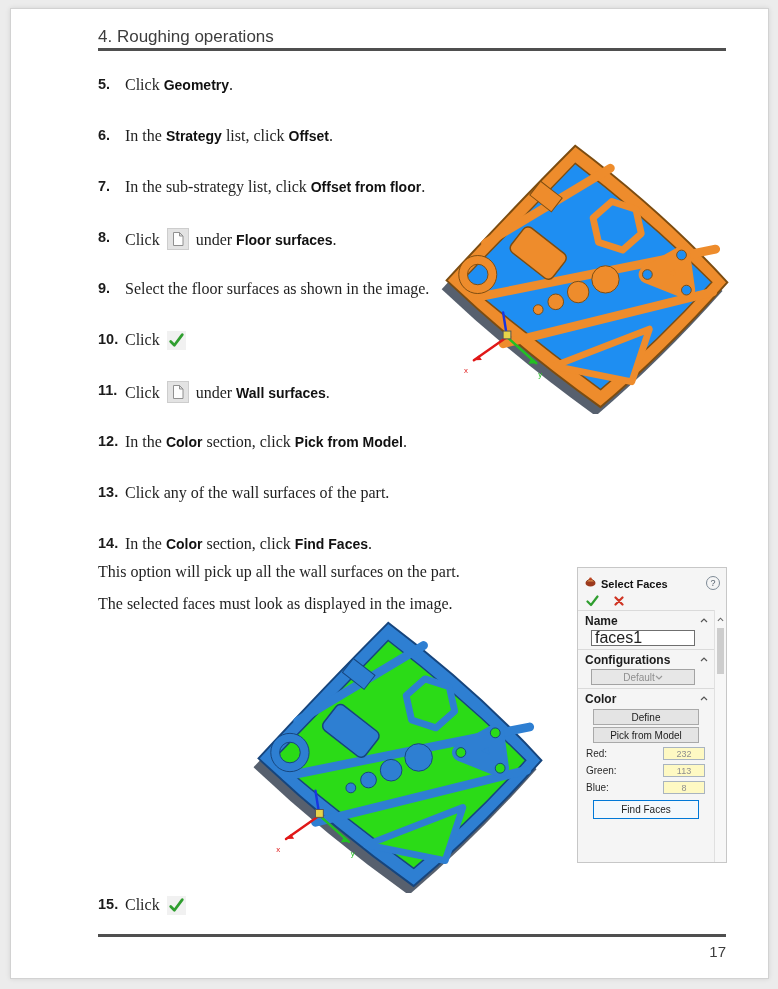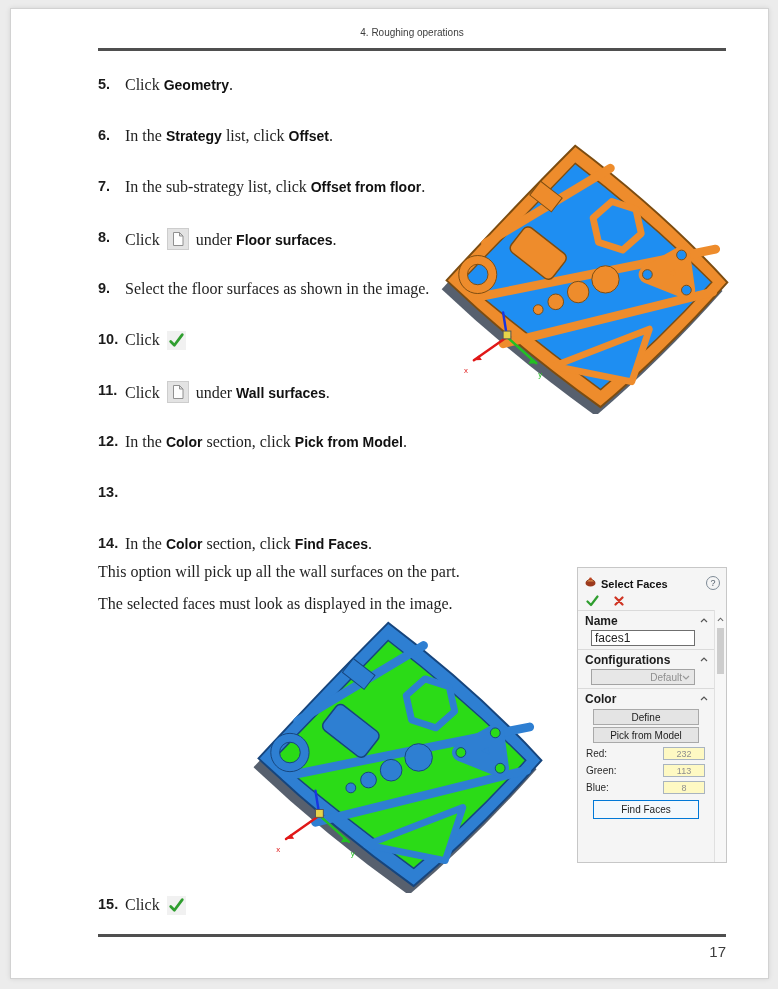--- a/index.html
+++ b/index.html
@@ -7,22 +7,22 @@
     width:778px;height:989px;position:relative;
     background:#ececec;overflow:hidden;
     font-family:"Liberation Sans",sans-serif;
   }
   .page{
     position:absolute;left:10px;top:8px;width:757px;height:969px;
     background:#ffffff;border:1px solid #d2d2d2;box-shadow:0 0 5px rgba(0,0,0,.10);
   }
   
   .header-title{
-    position:absolute;top:18px;left:87px;width:628px;text-align:center;
-    font-size:10px;color:#3d3d3d;
+    position:absolute;top:18px;left:87px;width:628px;text-align:left;
+    font-size:17px;color:#3d3d3d;
   }
   .rule{position:absolute;left:87px;width:628px;height:3px;background:#4f4f4f;}
   .rule.top{top:39px;}
   .rule.bottom{top:925px;}
   .page-number{
     position:absolute;top:934px;left:87px;width:628px;text-align:right;
     font-size:15px;color:#3d3d3d;
   }
   
   .steps-top{position:absolute;left:87px;top:66px;width:470px;}
@@ -74,27 +74,27 @@
   .sc-arrow{display:block;text-align:center;padding-top:3px;}
   .sc-thumb{margin:4px 2px 0 2px;height:46px;background:#cdcdcd;}
   .group{border-top:1px solid #dadada;padding:0 0 3px 0;}
   .group.tight{padding-bottom:2px;}
   .sec-h{
     display:flex;align-items:center;justify-content:space-between;
     padding:3px 6px 2px 7px;font-weight:bold;font-size:12px;color:#1c1c1c;height:13px;
   }
   .text-input{
     display:block;margin:1px 0 0 13px;width:104px;height:16px;box-sizing:border-box;
-    border:1px solid #6f6f6f;background:#fff;font-size:12px;padding:0 3px;
+    border:1px solid #6f6f6f;background:#fff;font-size:16px;padding:0 3px;
     font-family:"Liberation Sans",sans-serif;color:#222;
   }
   .dropdown{
     margin:1px 0 0 13px;width:104px;height:16px;box-sizing:border-box;
     border:1px solid #a3a3a3;background:#e7e7e7;color:#8f8f8f;
-    display:flex;align-items:center;justify-content:flex-end;padding:0 4px;
+    display:flex;align-items:center;justify-content:center;padding:0 4px;
   }
   .btn{
     display:block;margin:2px auto 2px auto;width:106px;height:16px;box-sizing:border-box;
     background:#e4e4e4;border:1px solid #a9a9a9;font-size:10px;color:#1c1c1c;
     font-family:"Liberation Sans",sans-serif;text-align:center;line-height:13px;padding:0;
   }
   .btn.primary{background:#f3f8fc;border:1px solid var(--accent-blue);height:19px;margin-top:4px;}
   .color-row{display:flex;align-items:center;justify-content:space-between;padding:1px 9px 1px 8px;height:15px;}
   .color-row .cl{font-size:10px;color:#2a2a2a;}
   .val-box{
@@ -204,20 +204,21 @@
               <path d="M4.5 2.5h6l3.5 3.5v9.5h-9.5z" fill="#fdfdfd" stroke="#909090"></path>
               <path d="M10.5 2.5v3.5h3.5z" fill="#e0e0e0" stroke="#909090"></path>
             </svg></span><span> under </span><span class="ui-term">Wall surfaces</span><span>.</span></span>
       </div>
       <div class="step">
         <span class="step-num">12.</span>
         <span class="step-text"><span>In the </span><span class="ui-term">Color</span><span> section, click </span><span class="ui-term">Pick from Model</span><span>.</span></span>
       </div>
       <div class="step">
         <span class="step-num">13.</span>
+        <span class="step-text"><span>Click any of the wall surfaces of the part.</span></span>
       </div>
       <div class="step">
         <span class="step-num">14.</span>
         <span class="step-text"><span>In the </span><span class="ui-term">Color</span><span> section, click </span><span class="ui-term">Find Faces</span><span>.</span></span>
       </div>
     </div>
 
   <div class="paras">
       <div class="para">This option will pick up all the wall surfaces on the part.</div>
       <div class="para">The selected faces must look as displayed in the image.</div>

